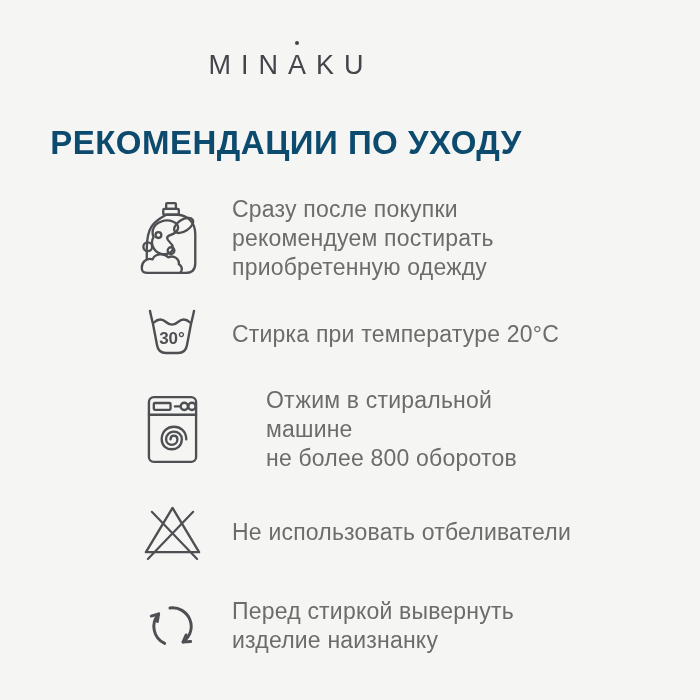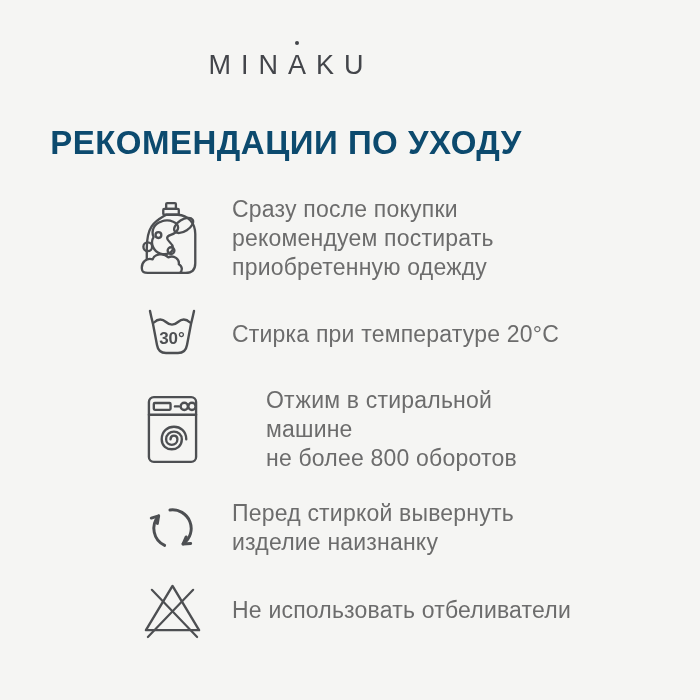--- a/index.html
+++ b/index.html
@@ -134,38 +134,38 @@
           <path class="stroke" d="M31.5,13.5 L35.5,13.5"></path>
           <circle class="stroke" cx="41" cy="13.5" r="3.7"></circle>
           <circle class="stroke" cx="48.8" cy="13.5" r="3.7"></circle>
           <path class="stroke" d="M27,47 c0,-5 7,-5 7,0 c0,7.5 -11.5,7.5 -11.5,0 c0,-10.5 16,-10.5 16,0 c0,13.5 -20.5,13.5 -20.5,0 c0,-17 25,-17 25,0"></path>
         </svg>
       </div>
       <div class="row-text">Отжим в стиральной машине
 не более 800 оборотов</div>
     </div>
 
+    <div class="care-row row-4">
+      <div class="icon-cell">
+        <svg width="67" height="63" viewBox="0 0 68 64">
+          <path class="stroke" d="M34,7 L7,52 L61,52 Z"></path>
+          <path class="stroke" style="stroke-width:2.2" d="M13,11 L59,59"></path>
+          <path class="stroke" style="stroke-width:2.2" d="M55,11 L9,59"></path>
+        </svg>
+      </div>
+      <div class="row-text">Не использовать отбеливатели</div>
+    </div>
+
     <div class="care-row row-5">
       <div class="icon-cell">
         <svg width="57" height="57" viewBox="0 0 58 58">
           <path class="stroke stroke-thick" d="M21,46.2 A19,19 0 0 1 14.9,16.3"></path>
           <path class="stroke stroke-thick" d="M13.6,23.8 L14.9,16.1 L7.4,18.4"></path>
           <path class="stroke stroke-thick" d="M26.4,10.2 A19,19 0 0 1 39.9,44.6"></path>
           <path class="stroke stroke-thick" d="M47.5,44.2 L39.7,44.8 L42.9,37.6"></path>
         </svg>
       </div>
       <div class="row-text">Перед стиркой вывернуть
 изделие наизнанку</div>
     </div>
 
-    <div class="care-row row-4">
-      <div class="icon-cell">
-        <svg width="67" height="63" viewBox="0 0 68 64">
-          <path class="stroke" d="M34,7 L7,52 L61,52 Z"></path>
-          <path class="stroke" style="stroke-width:2.2" d="M13,11 L59,59"></path>
-          <path class="stroke" style="stroke-width:2.2" d="M55,11 L9,59"></path>
-        </svg>
-      </div>
-      <div class="row-text">Не использовать отбеливатели</div>
-    </div>
-
   </div>
 </div>
 
 </body></html>

